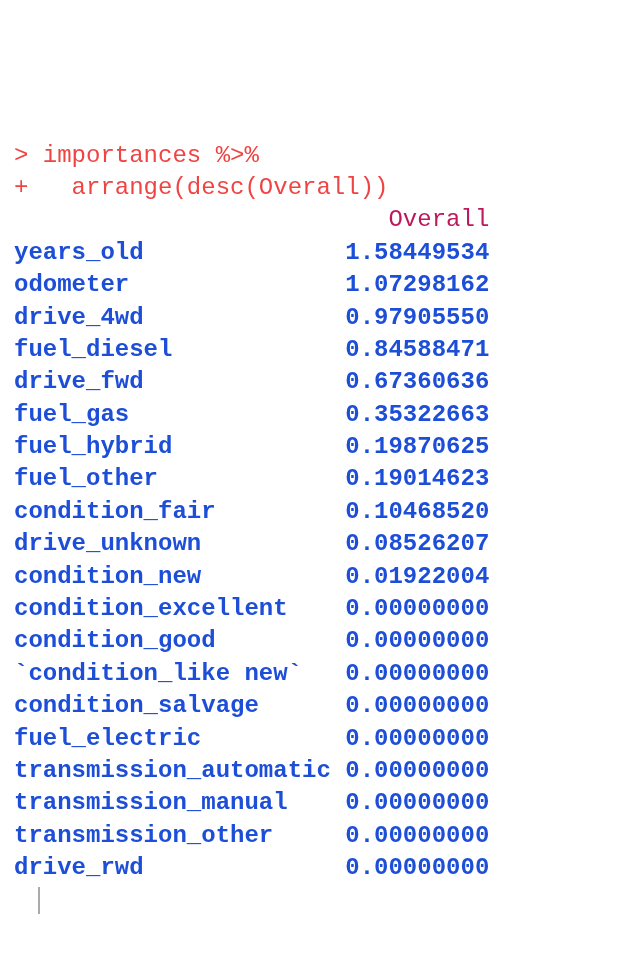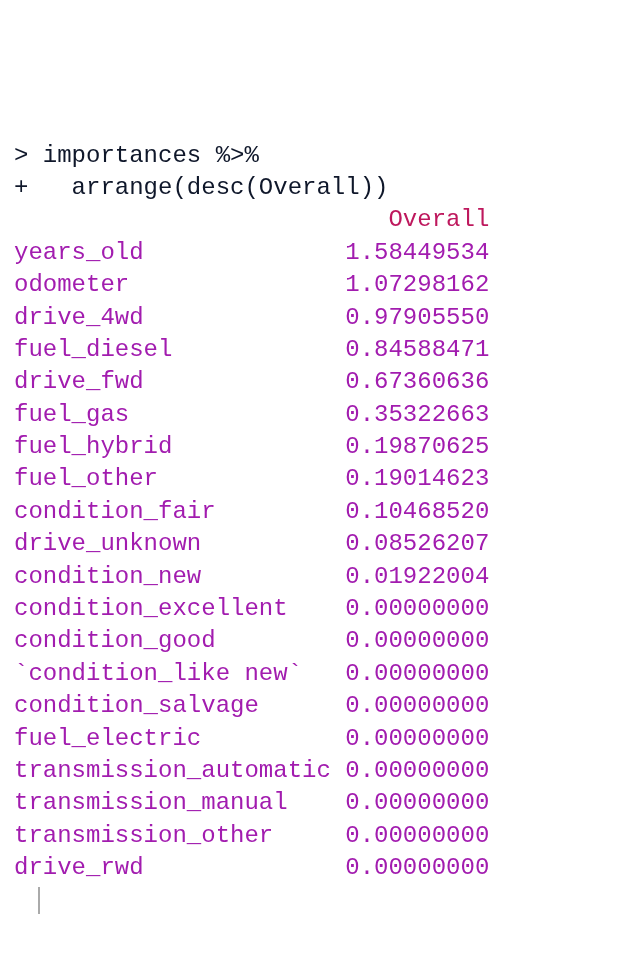--- a/index.html
+++ b/index.html
@@ -6,24 +6,25 @@
       margin: 0;
       padding: 10px 14px;
       background: #ffffff;
       font-family: 'Menlo', 'Monaco', 'Consolas', 'Courier New', monospace;
       font-size: 24px;
       line-height: 1.35;
       color: #000000;
       white-space: pre;
     }
     .prompt-line {
-      color: #0f172a;
+      color: #ef4444;
     }
     .output-line {
-      color: #a21caf;
+      color: #1d4ed8;
+      font-weight: bold;
     }
     .header-line {
       color: #be185d;
     }
     .cursor {
       display: inline-block;
       width: 2px;
       height: 1.1em;
       background: #aaaaaa;
       vertical-align: text-bottom;

